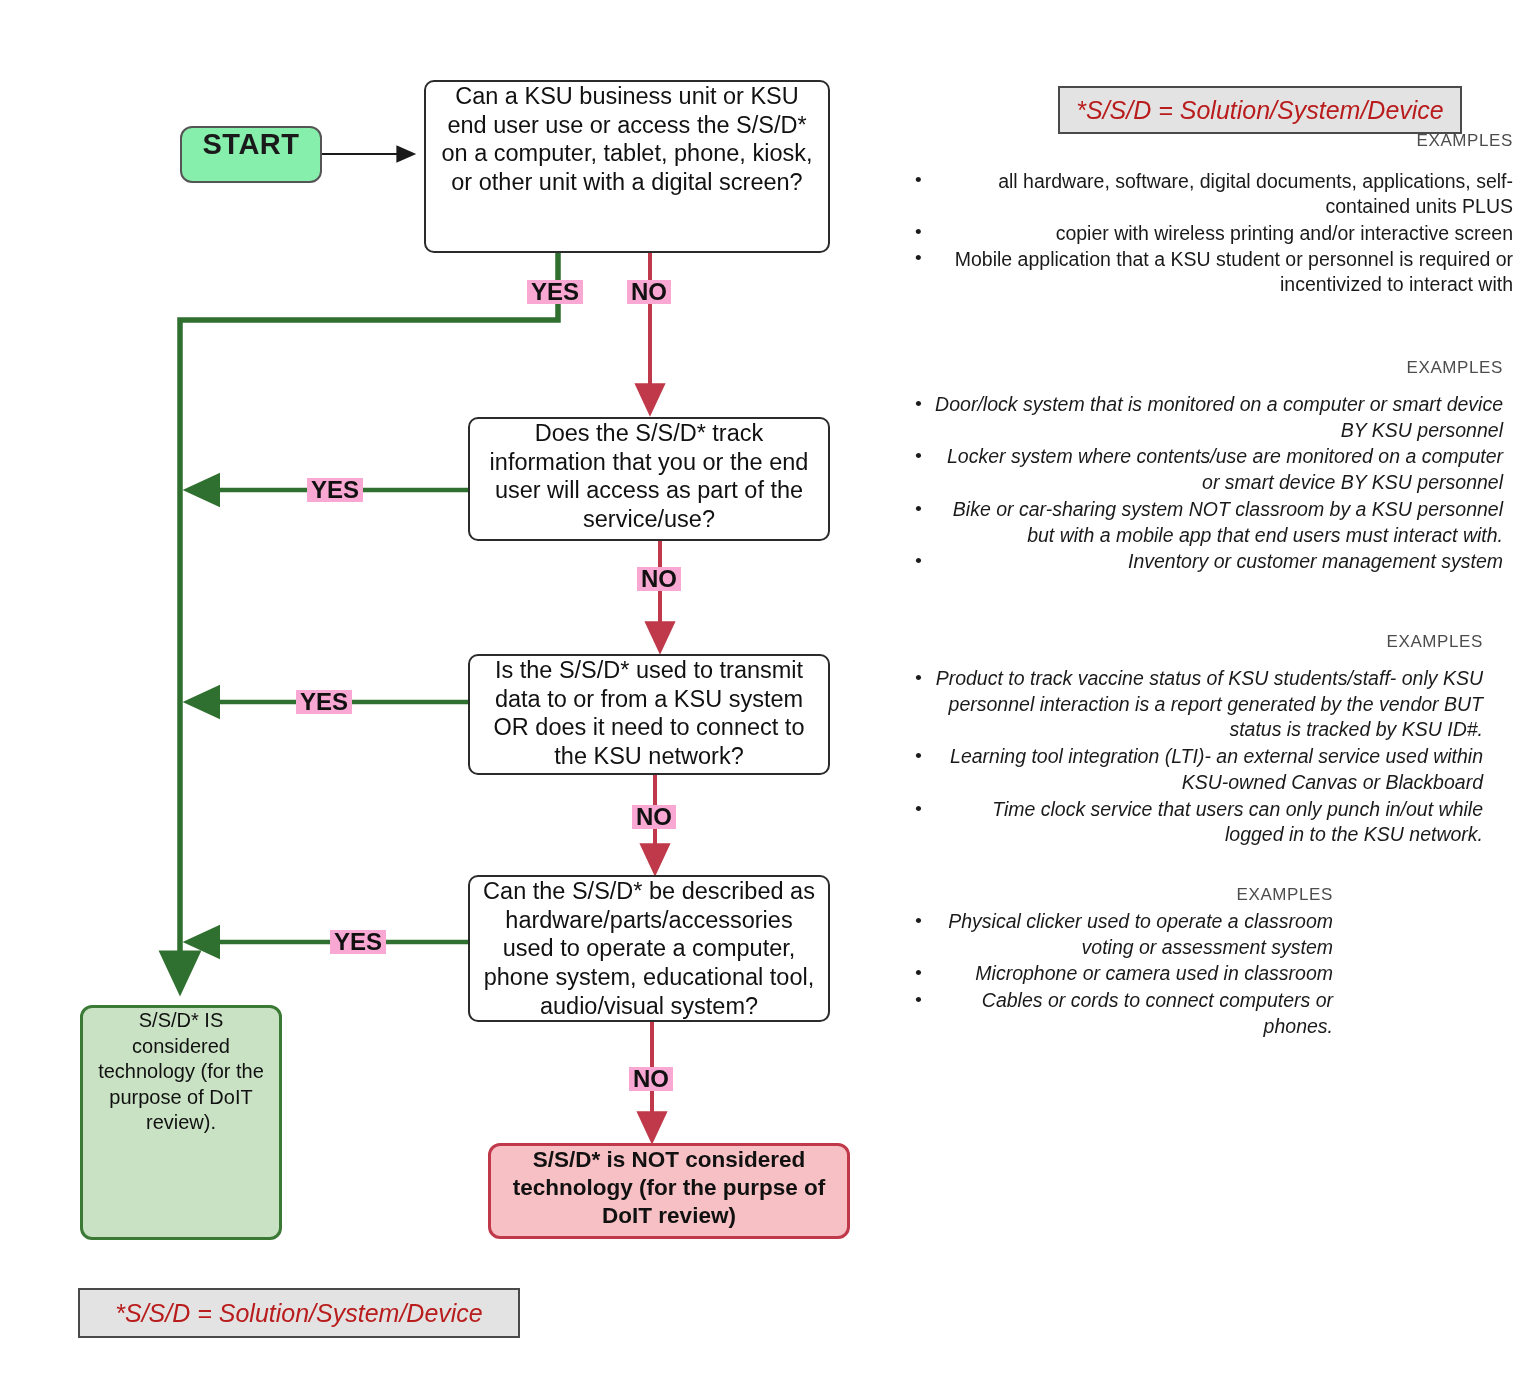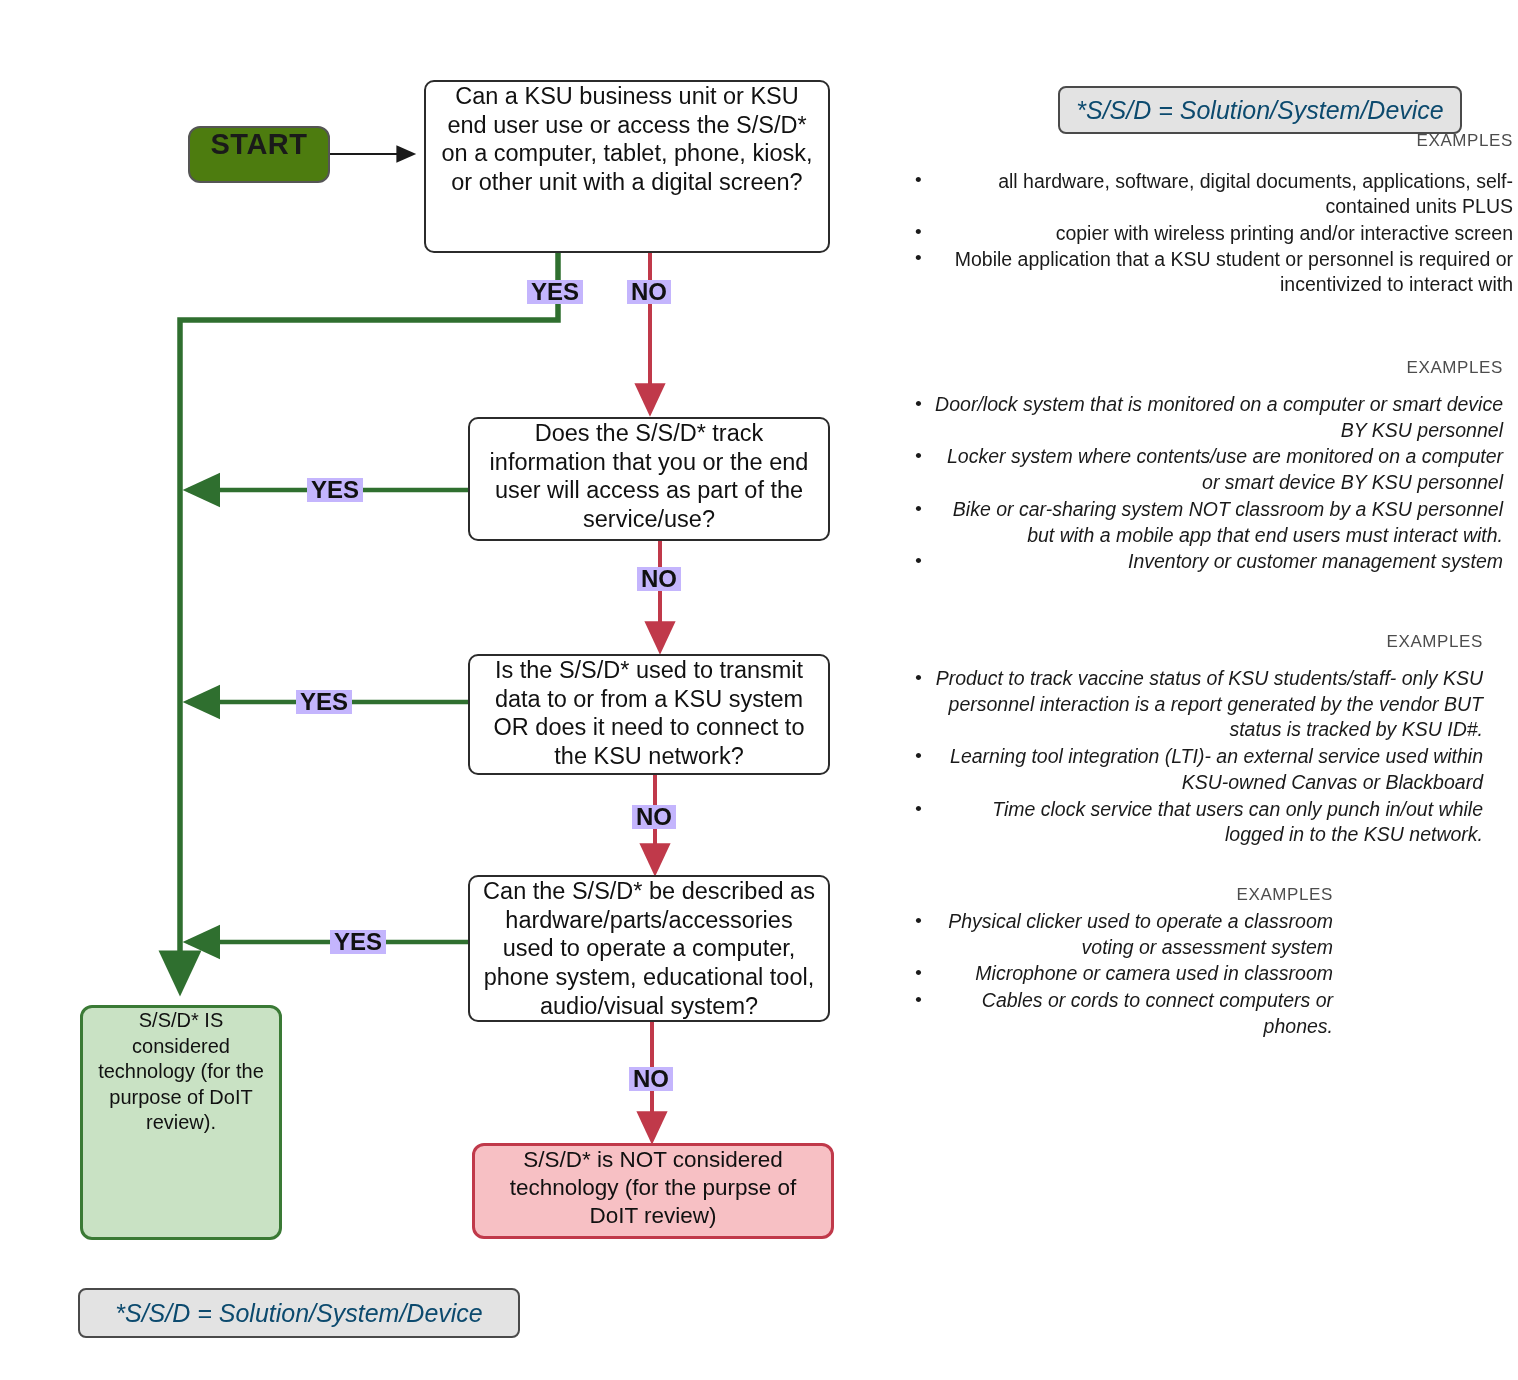--- a/index.html
+++ b/index.html
@@ -47,28 +47,27 @@
 
   .decision {
     background: #ffffff;
     border: 2.5px solid #2b2b2b;
     font-size: 23.5px;
     line-height: 1.22;
     color: #111111;
   }
 
   .start-node {
-    background: #4d7c0f;
+    background: #86efac;
     border: 2px solid #555555;
     border-radius: 12px;
     font-size: 29px;
     font-weight: bold;
     letter-spacing: 0.5px;
     color: #1a1a1a;
-    margin-left: 8px;
   }
 
   .terminal-yes {
     background: #c9e2c4;
     border: 3px solid #3a7a35;
     border-radius: 12px;
     font-size: 20px;
     line-height: 1.28;
     color: #111111;
   }
@@ -80,36 +79,36 @@
     font-size: 22.5px;
     line-height: 1.25;
     color: #111111;
   }
 
   .legend-box {
     position: absolute;
     box-sizing: border-box;
     background: #e3e3e3;
     border: 2.5px solid #4a4a4a;
-    border-radius: 8px;
+    border-radius: 0;
     display: flex;
     align-items: center;
     justify-content: center;
     font-style: italic;
     font-size: 25px;
-    color: #0c4a6e;
+    color: #b91c1c;
   }
 
   
   .edge-label {
     position: absolute;
     font-weight: bold;
     font-size: 24px;
     color: #111111;
-    background: #c4b5fd;
+    background: #f9a8d4;
     padding: 0 4px;
     white-space: nowrap;
     line-height: 1;
   }
 
   
   .examples {
     position: absolute;
     width: 600px;
     text-align: right;
@@ -219,21 +218,21 @@
   </div>
 
   <div class="node decision" style="left:468px; top:875px; width:362px; height:147px;">
     <span class="txt">Can the S/S/D* be described as hardware/parts/accessories used to operate a computer, phone system, educational tool, audio/visual system?</span>
   </div>
 
   <div class="node terminal-yes" style="left:80px; top:1005px; width:202px; height:235px;">
     <span class="txt">S/S/D* IS considered technology (for the purpose of DoIT review).</span>
   </div>
 
-  <div class="node terminal-no" style="left:472px; top:1143px; width:362px; height:96px;">
+  <div class="node terminal-no" style="left:488px; top:1143px; width:362px; height:96px;font-weight:bold;">
     <span class="txt">S/S/D* is NOT considered technology (for the purpse of DoIT review)</span>
   </div>
 
   <div class="edge-label" style="left:527px; top:280px;">YES</div>
   <div class="edge-label" style="left:627px; top:280px;">NO</div>
 
   <div class="edge-label" style="left:307px; top:478px;">YES</div>
   <div class="edge-label" style="left:637px; top:567px;">NO</div>
 
   <div class="edge-label" style="left:296px; top:690px;">YES</div>

